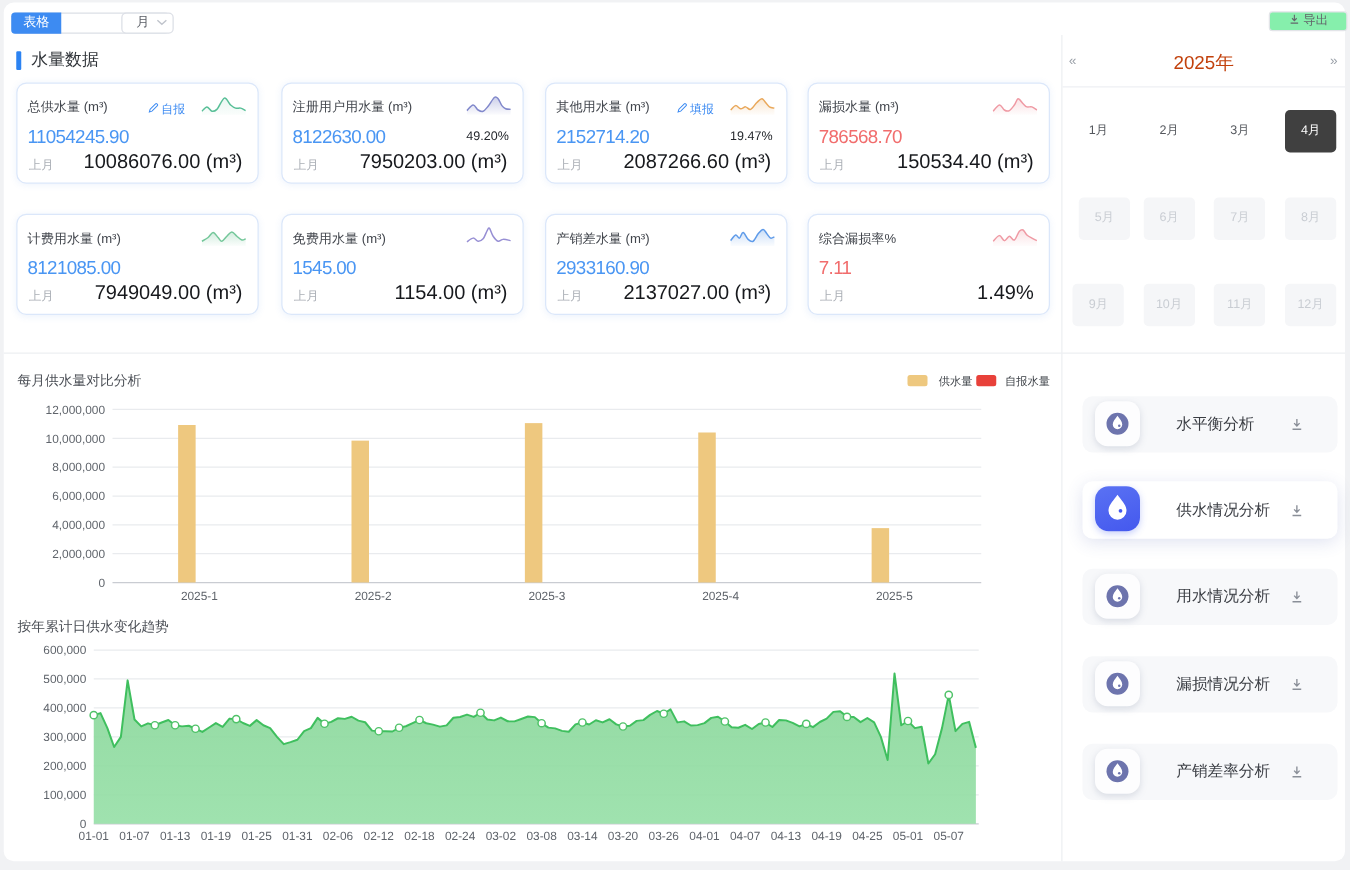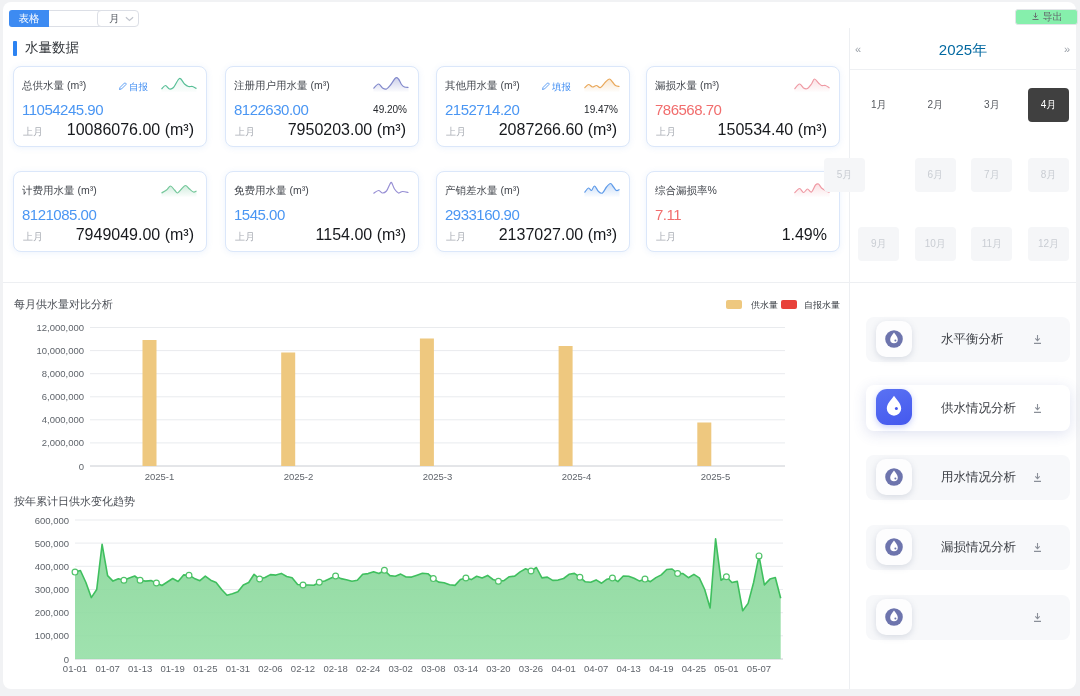--- a/index.html
+++ b/index.html
@@ -22,21 +22,21 @@
   .card{position:absolute;width:194px;height:81px;border:1px solid #dbe7fa;border-radius:8px;background:#fff;box-shadow:0 1px 6px rgba(77,136,225,.10);box-sizing:border-box;}
   .card .ti{position:absolute;left:8px;top:12px;font-size:10.5px;color:#42464d;}
   .card .lnk{position:absolute;top:14px;font-size:9.5px;color:#3d8bf2;}
   .card .val{position:absolute;left:8px;top:34px;font-size:15px;color:#4a96f3;letter-spacing:-0.5px;}
   .card .val.red{color:#f16d6d;text-align:right;}
   .card .pct{position:absolute;right:11px;top:37px;font-size:10px;color:#24272c;}
   .card .pm{position:absolute;left:9px;bottom:7px;font-size:10px;color:#abafb6;}
   .card .pv{position:absolute;right:12px;bottom:7px;font-size:16px;color:#17191d;}
   .spark{position:absolute;right:8px;top:9px;}
   
-  .cal-head{position:absolute;left:850px;top:41px;width:226px;text-align:center;font-size:15px;color:#0369a1;}
+  .cal-head{position:absolute;left:850px;top:41px;width:226px;text-align:center;font-size:15px;color:#c2410c;}
   .cal-arr{position:absolute;top:43px;font-size:11px;color:#9aa0a8;}
   .cal-line{position:absolute;left:850px;top:69px;width:226px;height:1px;background:#eef0f3;}
   .mcell{position:absolute;width:41px;height:34px;border-radius:4px;text-align:center;line-height:34px;font-size:10px;color:#55585e;}
   .mcell.sel{background:#404040;color:#fff;}
   .mcell.dis{background:#f5f6f8;color:#c9cdd3;}
   
   .rrow{position:absolute;left:866px;width:204px;height:45px;background:#f7f8fa;border-radius:8px;}
   .rrow.on{background:#fff;box-shadow:0 3px 14px rgba(60,80,170,.16);height:46px;}
   .rrow .lbl{position:absolute;left:59px;top:0;font-size:12.5px;color:#3a3d43;line-height:45px;margin-left:16px;}
   .rrow.on .lbl{line-height:46px;}
@@ -200,21 +200,21 @@
 </div>
 
 <div class="cal-arr" style="left:855px;">«</div>
 <div class="cal-head">2025年</div>
 <div class="cal-arr" style="left:1064px;">»</div>
 <div class="cal-line"></div>
 <div class="mcell" style="left:858.2px;top:88px;">1月</div>
 <div class="mcell" style="left:914.8px;top:88px;">2月</div>
 <div class="mcell" style="left:971.4px;top:88px;">3月</div>
 <div class="mcell sel" style="left:1028.0px;top:88px;">4月</div>
-<div class="mcell dis" style="left:824px;top:157.5px;">5月</div>
+<div class="mcell dis" style="left:863px;top:157.5px;">5月</div>
 <div class="mcell dis" style="left:914.8px;top:157.5px;">6月</div>
 <div class="mcell dis" style="left:971.4px;top:157.5px;">7月</div>
 <div class="mcell dis" style="left:1028.0px;top:157.5px;">8月</div>
 <div class="mcell dis" style="left:858.2px;top:227px;">9月</div>
 <div class="mcell dis" style="left:914.8px;top:227px;">10月</div>
 <div class="mcell dis" style="left:971.4px;top:227px;">11月</div>
 <div class="mcell dis" style="left:1028.0px;top:227px;">12月</div>
 
 <svg class="abs" style="left:0;top:0;" width="1080" height="696" viewBox="0 0 1080 696">
   <g>
@@ -381,18 +381,19 @@
         <path d="M6 1.2v6M3.6 4.9L6 7.4 8.4 4.9M2.2 10.2h7.6" stroke="#8a8f98" stroke-width="1.2" fill="none"></path>
       </svg>
     </div>
 </div>
 <div class="rrow" style="top:595px;">
   <div class="itile"><svg width="36" height="36" viewBox="0 0 36 36">
         <circle cx="18" cy="18" r="8.8" fill="#6d74ad"></circle>
         <path d="M18 11.6 C16.3 14.1 14.2 16.1 14.2 18.5 A3.8 3.8 0 0 0 21.8 18.5 C21.8 16.1 19.7 14.1 18 11.6 Z" fill="#fff"></path>
         <circle cx="19.4" cy="19.6" r="1.0" fill="#6d74ad"></circle>
       </svg></div>
+  <div class="lbl">产销差率分析</div>
   <div class="dlico">
       <svg width="11" height="11" viewBox="0 0 12 12">
         <path d="M6 1.2v6M3.6 4.9L6 7.4 8.4 4.9M2.2 10.2h7.6" stroke="#8a8f98" stroke-width="1.2" fill="none"></path>
       </svg>
     </div>
 </div>
 
 </body></html>

